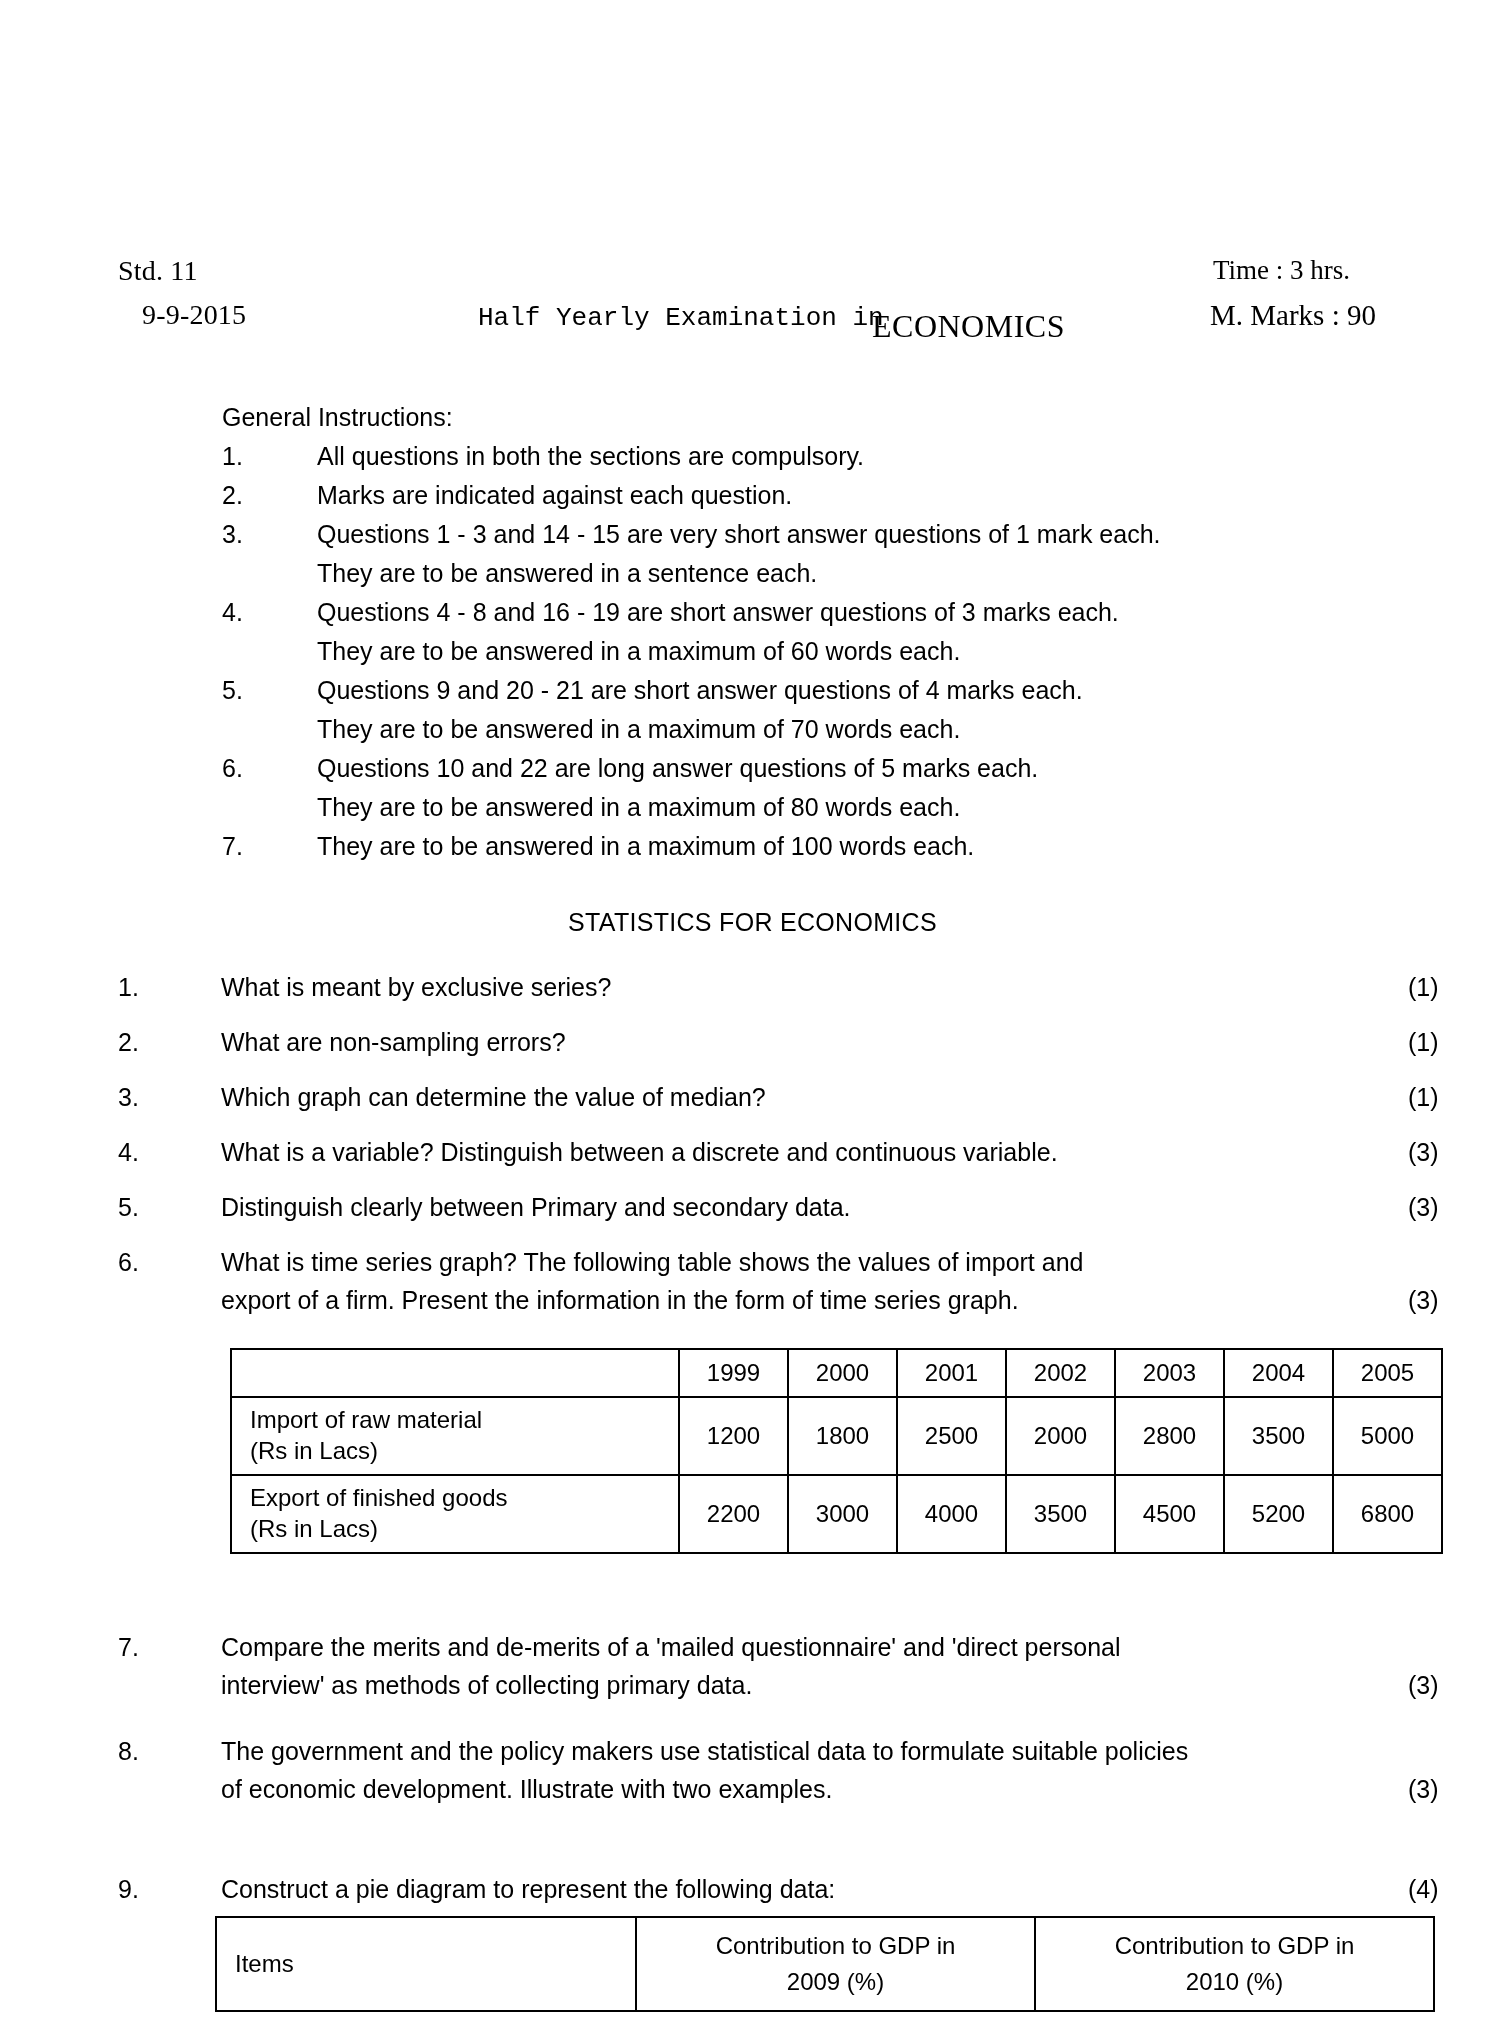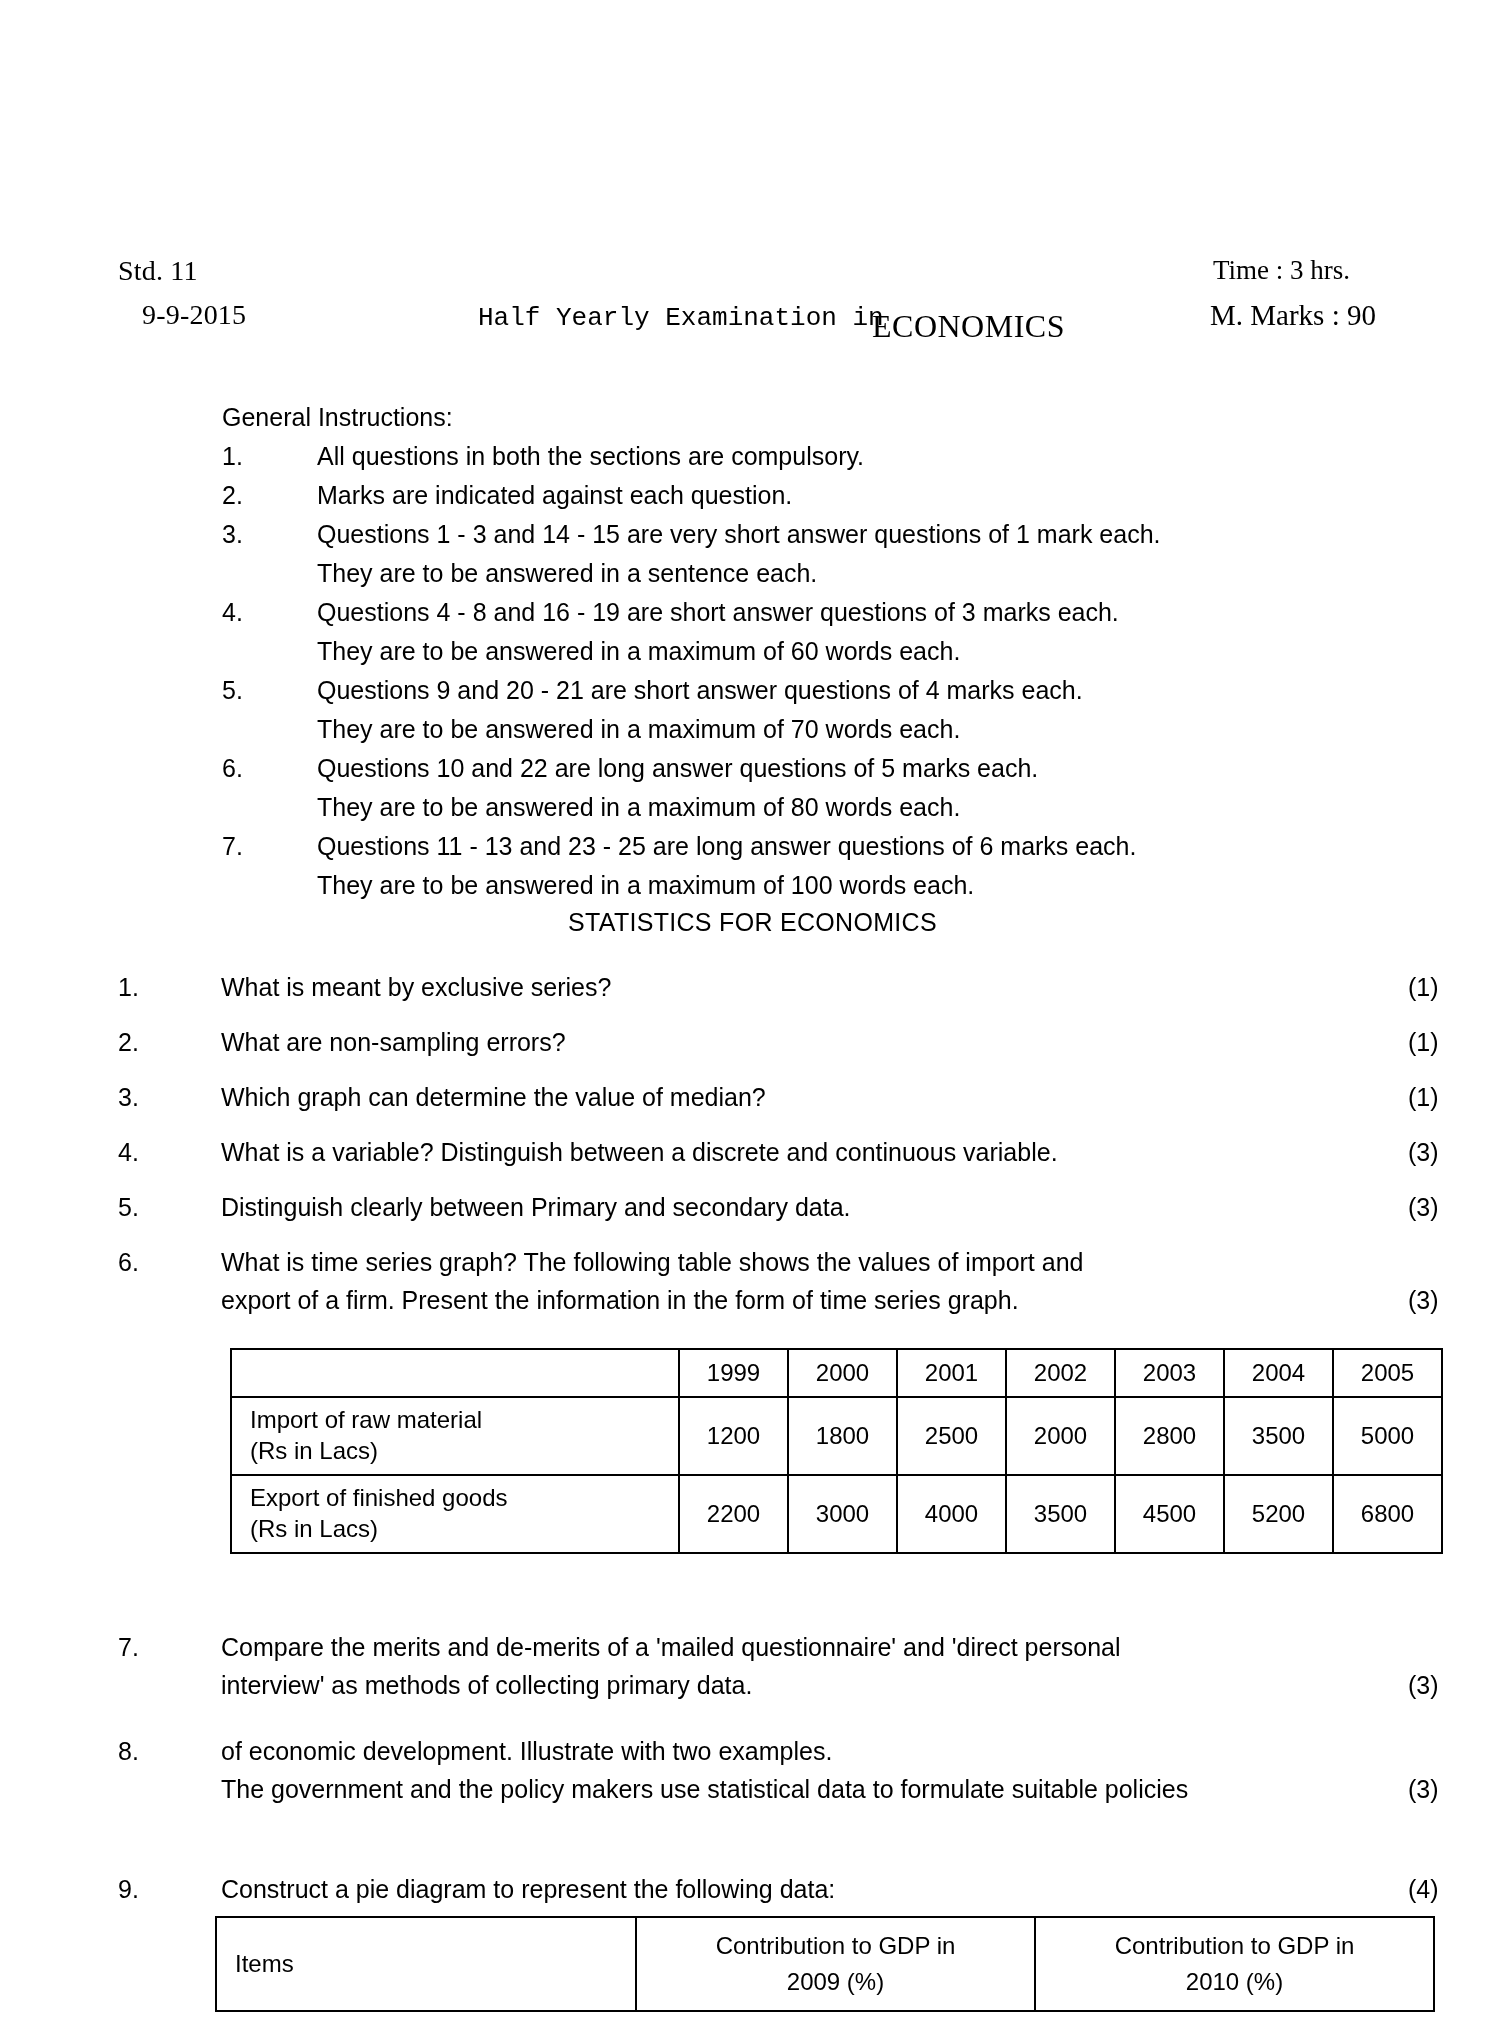--- a/index.html
+++ b/index.html
@@ -274,21 +274,20 @@
       <div class="instr-num">6.</div>
       <div class="instr-body">
         <div class="ln">Questions 10 and 22 are long answer questions of 5 marks each.</div>
         <div class="ln">They are to be answered in a maximum of 80 words each.</div>
       </div>
     </div>
 
     <div class="instr-row">
       <div class="instr-num">7.</div>
       <div class="instr-body">
-        <div class="ln">Questions 11 - 13 and 23 - 25 are long answer questions of 6 marks each.</div>
         <div class="ln">They are to be answered in a maximum of 100 words each.</div>
       </div>
     </div>
   </div>
 
   <div class="section-title">STATISTICS FOR ECONOMICS</div>
 
   <div class="question" style="top:968px;">
     <div class="q-num">1.</div>
     <div class="q-text">
@@ -384,22 +383,22 @@
     <div class="q-text">
       <div class="ln">Compare the merits and de-merits of a 'mailed questionnaire' and 'direct personal</div>
       <div class="ln">interview' as methods of collecting primary data.</div>
     </div>
     <div class="q-marks low">(3)</div>
   </div>
 
   <div class="question" style="top:1732px;">
     <div class="q-num">8.</div>
     <div class="q-text">
+      <div class="ln">The government and the policy makers use statistical data to formulate suitable policies</div>
       <div class="ln">of economic development.  Illustrate with two examples.</div>
-      <div class="ln">The government and the policy makers use statistical data to formulate suitable policies</div>
     </div>
     <div class="q-marks low">(3)</div>
   </div>
 
   <div class="question" style="top:1870px;">
     <div class="q-num">9.</div>
     <div class="q-text">
       <div class="ln">Construct a pie diagram to represent the following data:</div>
     </div>
     <div class="q-marks" style="top:0px;">(4)</div>

